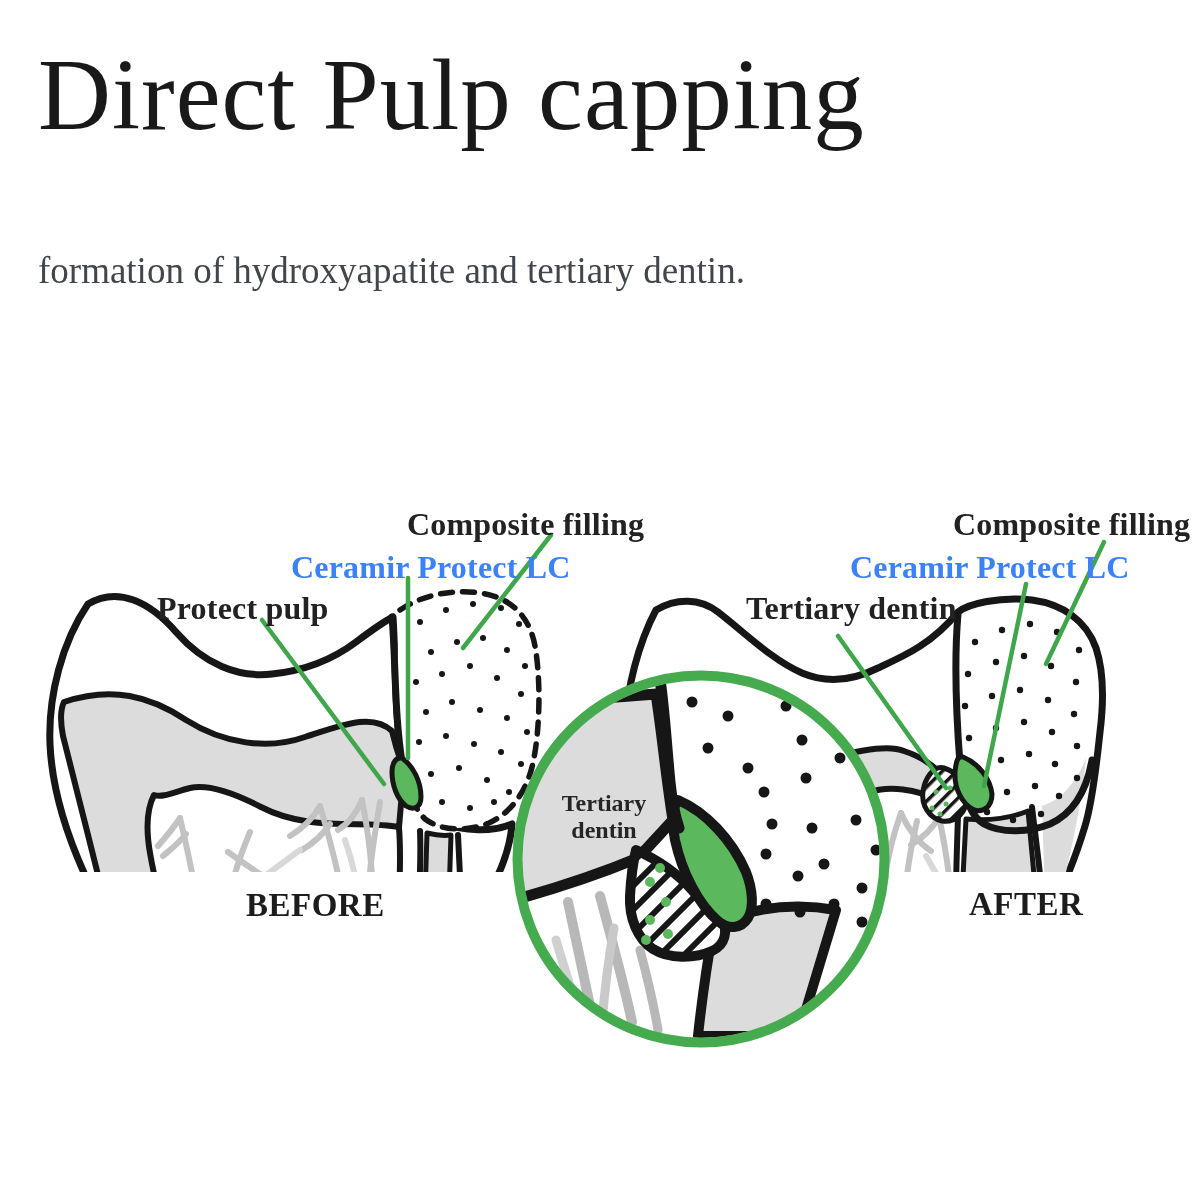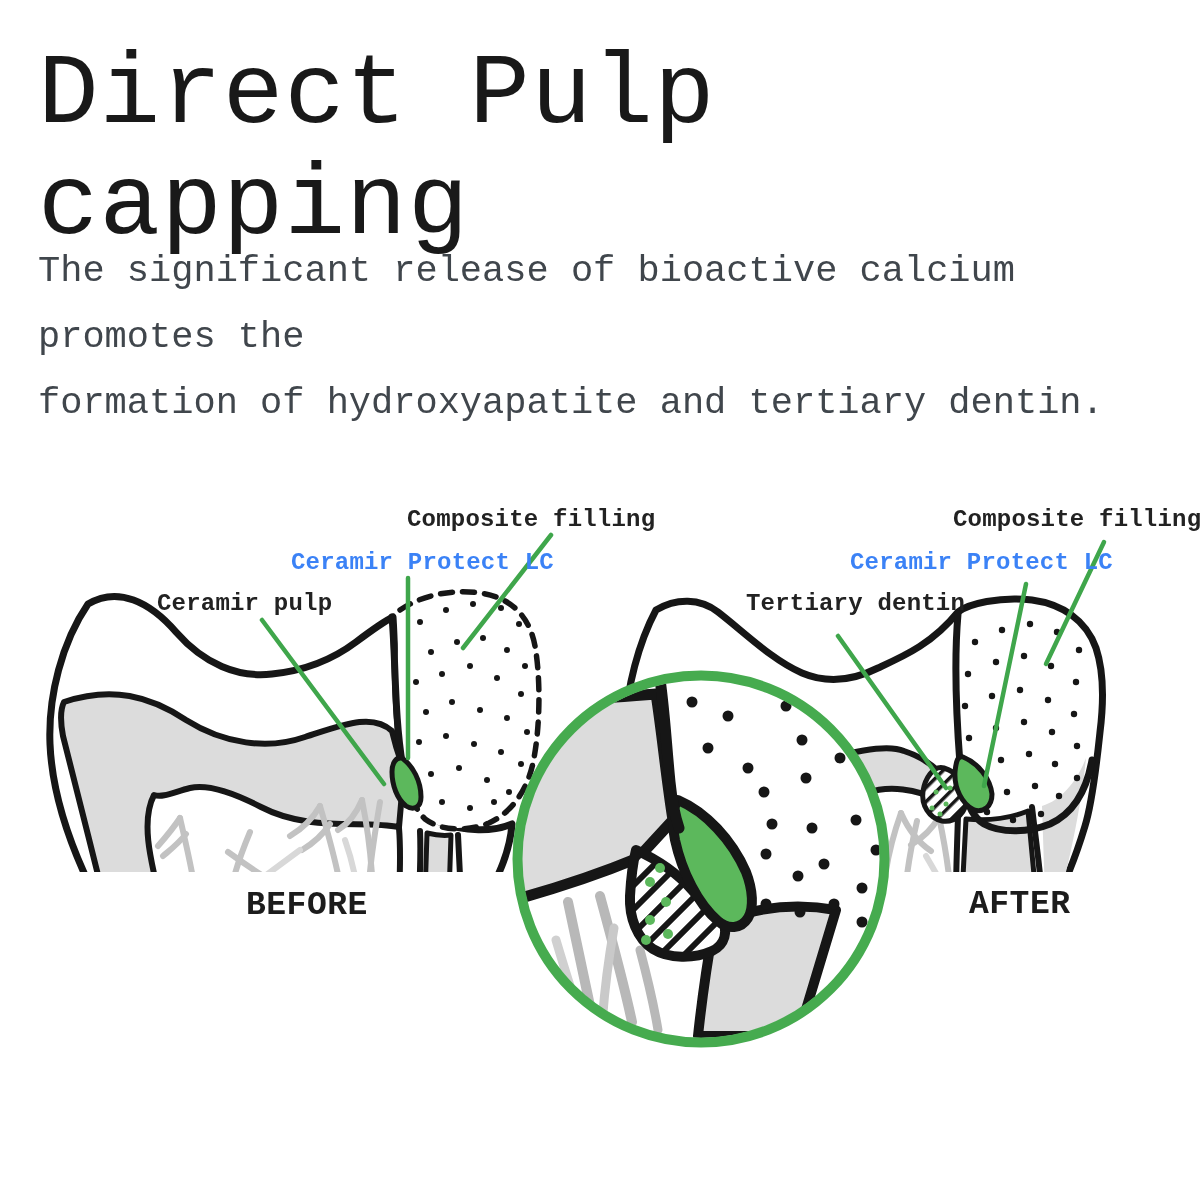--- a/index.html
+++ b/index.html
@@ -1,40 +1,39 @@
 <!DOCTYPE html>
 <html><head>
 <meta charset="utf-8">
 <style>
   html,body{margin:0;padding:0;background:#ffffff;}
   .page{position:relative;width:1200px;height:1200px;background:#ffffff;overflow:hidden;
-        font-family:Liberation Mono, monospace;}
+        font-family:Liberation Serif, serif;}
   .title{position:absolute;left:38px;top:40px;width:1120px;
          font-size:101px;font-weight:500;color:#191919;letter-spacing:1px;line-height:1.1;}
   .body-text{position:absolute;left:38px;top:238px;width:1100px;
              font-size:37px;color:#40464c;line-height:66px;font-weight:400;}
   .diagram{position:absolute;left:0;top:0;width:1200px;height:1200px;}
   .diagram svg{position:absolute;left:0;top:0;}
-  .dlabel{position:absolute;font-size:24px;font-weight:700;color:#222222;
+  .dlabel{position:absolute;font-size:32px;font-weight:700;color:#222222;
           letter-spacing:0.2px;white-space:nowrap;}
   .dlabel.green{color:#3b82f6;}
   .caption{position:absolute;font-size:33px;font-weight:700;color:#1c1c1c;
            letter-spacing:0.5px;white-space:nowrap;}
   .lens-label{position:absolute;left:548px;top:790px;width:112px;text-align:center;
               font-size:24px;font-weight:700;color:#252525;line-height:27px;}
 </style>
 </head>
 <body>
 
 <div class="page">
 
   <div class="title">Direct Pulp capping</div>
 
   <div class="body-text">
-    <span style="display:block">The significant release of bioactive calcium promotes the</span>
     <span style="display:block">formation of hydroxyapatite and tertiary dentin.</span>
   </div>
 
   <div class="diagram">
     <svg width="1200" height="1200" viewBox="0 0 1200 1200">
       <defs>
         <clipPath id="teethClip">
             <rect x="0" y="450" width="1200" height="422"></rect>
           </clipPath>
         <clipPath id="lensClip">
@@ -270,22 +269,26 @@
         <line x1="408" y1="578" x2="408" y2="758"></line>
         <line x1="262" y1="620" x2="384" y2="784"></line>
         <line x1="1104" y1="542" x2="1046" y2="664"></line>
         <line x1="1026" y1="584" x2="984" y2="786"></line>
         <line x1="838" y1="636" x2="946" y2="788"></line>
       </g>
     </svg>
 
     <div class="dlabel" style="left:407px;top:506px">Composite filling</div>
     <div class="dlabel green" style="left:291px;top:549px">Ceramir Protect LC</div>
-    <div class="dlabel" style="left:157px;top:590px">Ceramir pulp</div>
+    <div class="dlabel" style="left:157px;top:590px">Protect pulp</div>
     <div class="caption" style="left:246px;top:887px">BEFORE</div>
 
     <div class="dlabel" style="left:953px;top:506px">Composite filling</div>
     <div class="dlabel green" style="left:850px;top:549px">Ceramir Protect LC</div>
     <div class="dlabel" style="left:746px;top:590px">Tertiary dentin</div>
     <div class="caption" style="left:969px;top:886px">AFTER</div>
 
+    <div class="lens-label">
+      <span style="display:block">Tertiary</span>
+      <span style="display:block">dentin</span>
+    </div>
   </div>
 </div>
 
 </body></html>

